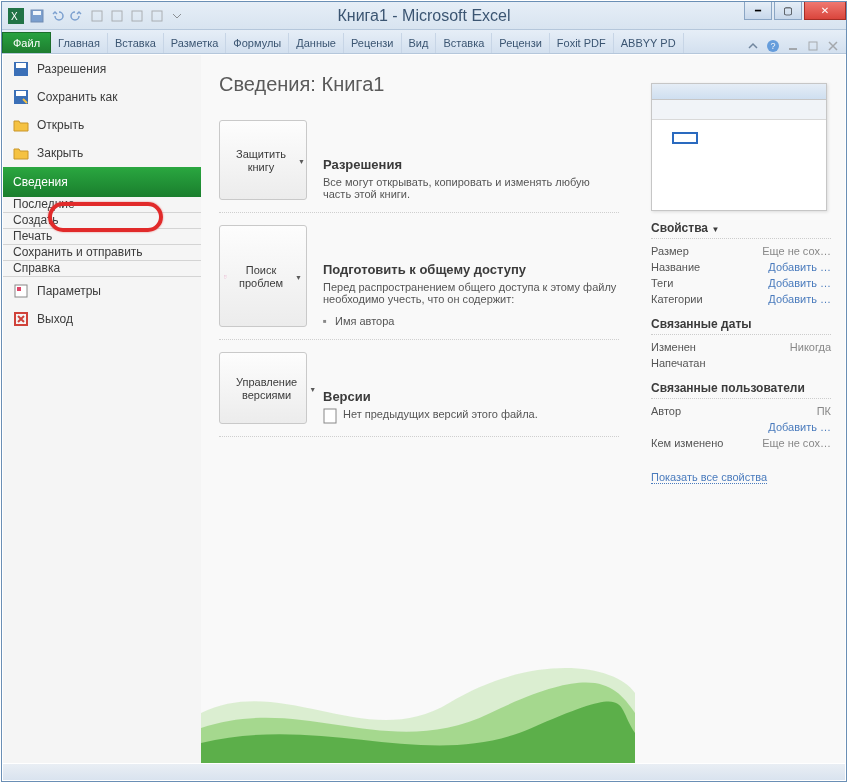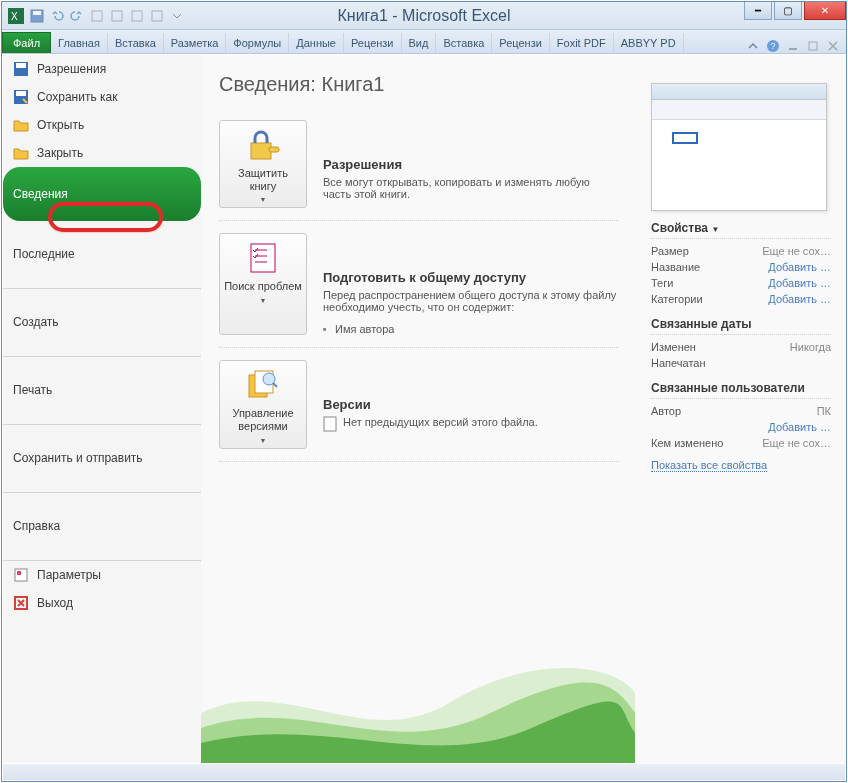--- a/index.html
+++ b/index.html
@@ -21,50 +21,50 @@
 .tab { padding: 4px 7px; border-right: 1px solid #c7d5e6; cursor: default; white-space: nowrap; }
 .tab.file { background: linear-gradient(#27a23f,#1e7d30); color: #fff; border: 1px solid #1b6d2a; border-bottom: none; padding: 4px 10px; font-weight: normal; }
 .tabs-right { margin-left: auto; display: flex; gap: 6px; padding-right: 6px; align-items: center; }
 .tabs-right .ic { width: 14px; height: 14px; opacity: .65; }
 
 
 .backstage { position: absolute; top: 53px; bottom: 18px; left: 1px; right: 1px; display: flex; background: #f5f5f5; }
 .sidebar { width: 198px; background: #f5f5f5; }
 .sep { height:1px; background:#d4d4d4; margin:1px 0 0 0;}
 .side-item { display: flex; align-items: center; padding: 6px 10px; font-size: 12px; color: #3b3b3b; cursor: default; gap: 8px; }
-.side-item.active { background: linear-gradient(#2aa740,#1a7e2d); color:#fff; position:relative; padding:20px 10px;border-radius:17px;}
+.side-item.active { background: linear-gradient(#2aa740,#1a7e2d); color:#fff; position:relative; padding:8px 10px;}
 .side-item.active::after{content:"";position:absolute;right:-8px;top:50%;transform:translateY(-50%);width:0;height:0;border-top:8px solid transparent;border-bottom:8px solid transparent;border-left:8px solid #1e8833;}
-.side-item.tall { padding: 26px 10px; }
+.side-item.tall { padding: 0 10px; }
 .side-icon { width:16px; height:16px; }
 .highlight { position:absolute; border:4px solid #e12a2a; border-radius:18px; width:115px; height:30px; left:46px; top:200px; pointer-events:none; box-shadow:0 0 2px rgba(225,42,42,.6); }
 
 .main { flex:1; background:#f9f9f9; padding:18px 16px 4px 18px; overflow:hidden; position:relative; }
 .main-title { font-size:20px; color:#5a5a5a; margin-bottom:12px; }
 .section { display:flex; gap:16px; padding:12px 0; border-bottom:1px dotted #cfcfcf; }
 .section:last-of-type { border-bottom:none; }
-.bigbtn { width:88px; display:flex; flex-direction:column; align-items:center; gap:4px; border:1px solid #c9c9c9; background:linear-gradient(#fdfdfd,#ececec); padding:6px 4px 4px 4px; border-radius:3px; }
+.bigbtn { width:88px; display:flex; flex-direction:row; align-items:center; gap:12px; border:1px solid #c9c9c9; background:linear-gradient(#fdfdfd,#ececec); padding:6px 4px 4px 4px; border-radius:3px; }
 .bigbtn .lbl{ font-size:11px; text-align:center; color:#3b3b3b; line-height:1.15;}
 .bigbtn .dd{ font-size:7px; color:#5a5a5a;}
 .section-body{ flex:1; font-size:11px; color:#555; }
 .section-body h3{ font-size:13px; color:#3b3b3b; font-weight:bold; margin-bottom:4px;margin-top:37px;}
 .section-body ul{ list-style:none; margin-top:4px;}
 .section-body li{ padding-left:12px; position:relative;margin-top:10px; }
 .section-body li::before{ content:"■"; font-size:6px; color:#888; position:absolute; left:0; top:3px;}
 
 
 .props { width:210px; background:#f9f9f9; padding:28px 14px 10px 16px; font-size:11px; color:#555; }
 .doc-thumb{ width:176px; height:128px; border:1px solid #c6c6c6; background:#fff; position:relative; margin-bottom:10px; box-shadow:1px 1px 3px rgba(0,0,0,.12);}
 .doc-thumb .rib{height:16px;background:linear-gradient(#e5edf6,#cfdff0);border-bottom:1px solid #c6c6c6;}
 .doc-thumb .tb{height:20px;background:#f1f4f8;border-bottom:1px solid #d9d9d9;}
 .doc-thumb .cell{ position:absolute; left:20px; top:48px; width:26px; height:12px; border:2px solid #2a6abf;}
 .props h4{ font-size:12px; color:#3b3b3b; margin:10px 0 4px 0; border-bottom:1px dotted #ccc; padding-bottom:3px;}
 .props .row{ display:flex; justify-content:space-between; padding:2px 0;}
 .props .row .v{ color:#888;}
 .props .row .link{ color:#4a7bbd; cursor:pointer;}
-.props .show-all{ color:#4a7bbd; border-bottom:1px dotted #4a7bbd; margin-top:8px; display:inline-block; cursor:pointer;}
+.props .show-all{ color:#4a7bbd; border-bottom:1px dotted #4a7bbd; margin-top:20px; display:inline-block; cursor:pointer;}
 
 
 .wave{ position:absolute; left:0; right:0; bottom:0; height:120px; pointer-events:none; }
 .wave svg{width:100%;height:100%;}
 
 .statusbar{ position:absolute; bottom:1px; left:1px; right:1px; height:16px; background:linear-gradient(#e9eef4,#d9e3ef); }
 
 
 svg{display:block;}
 </style>

